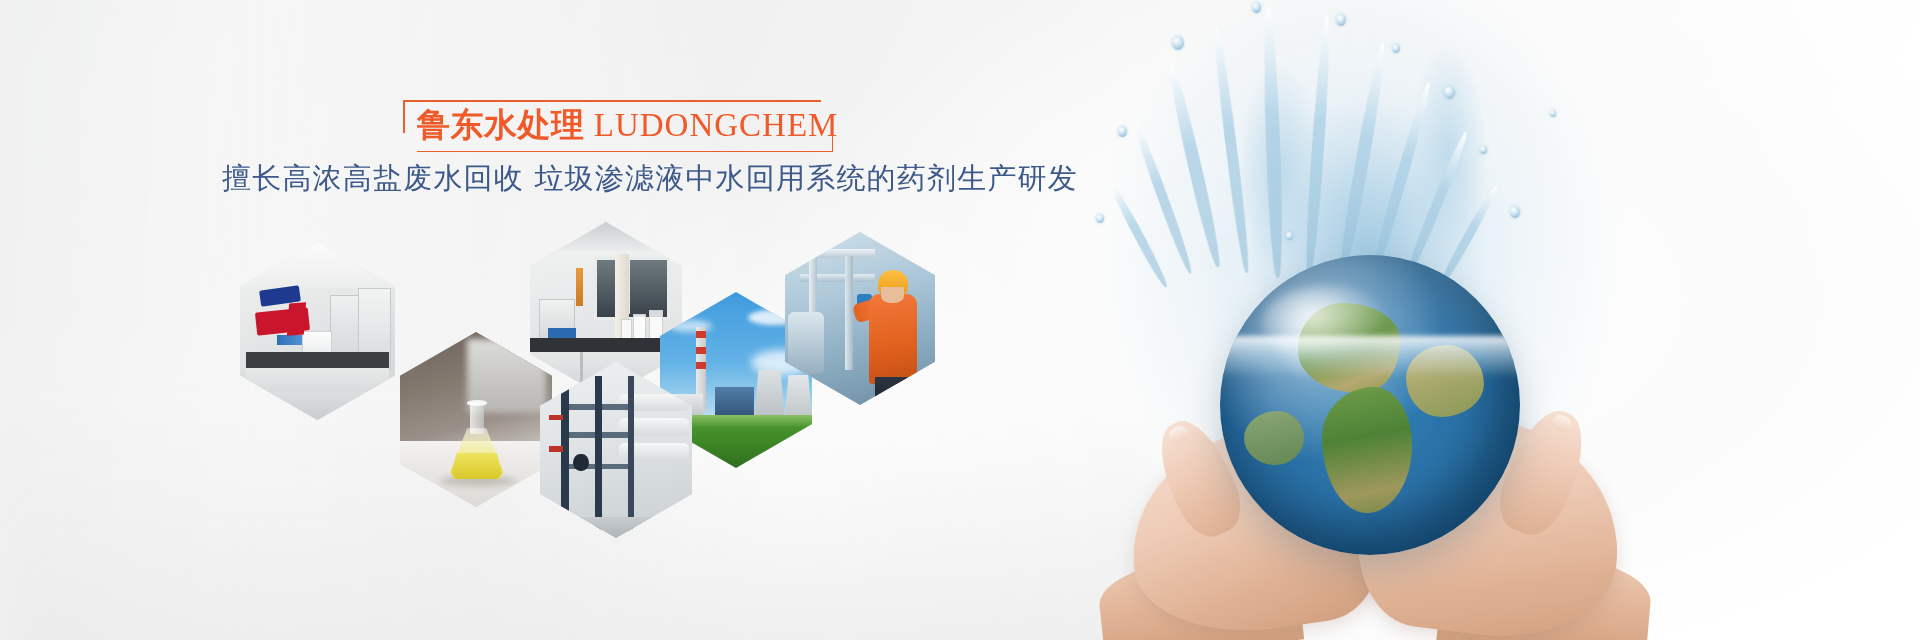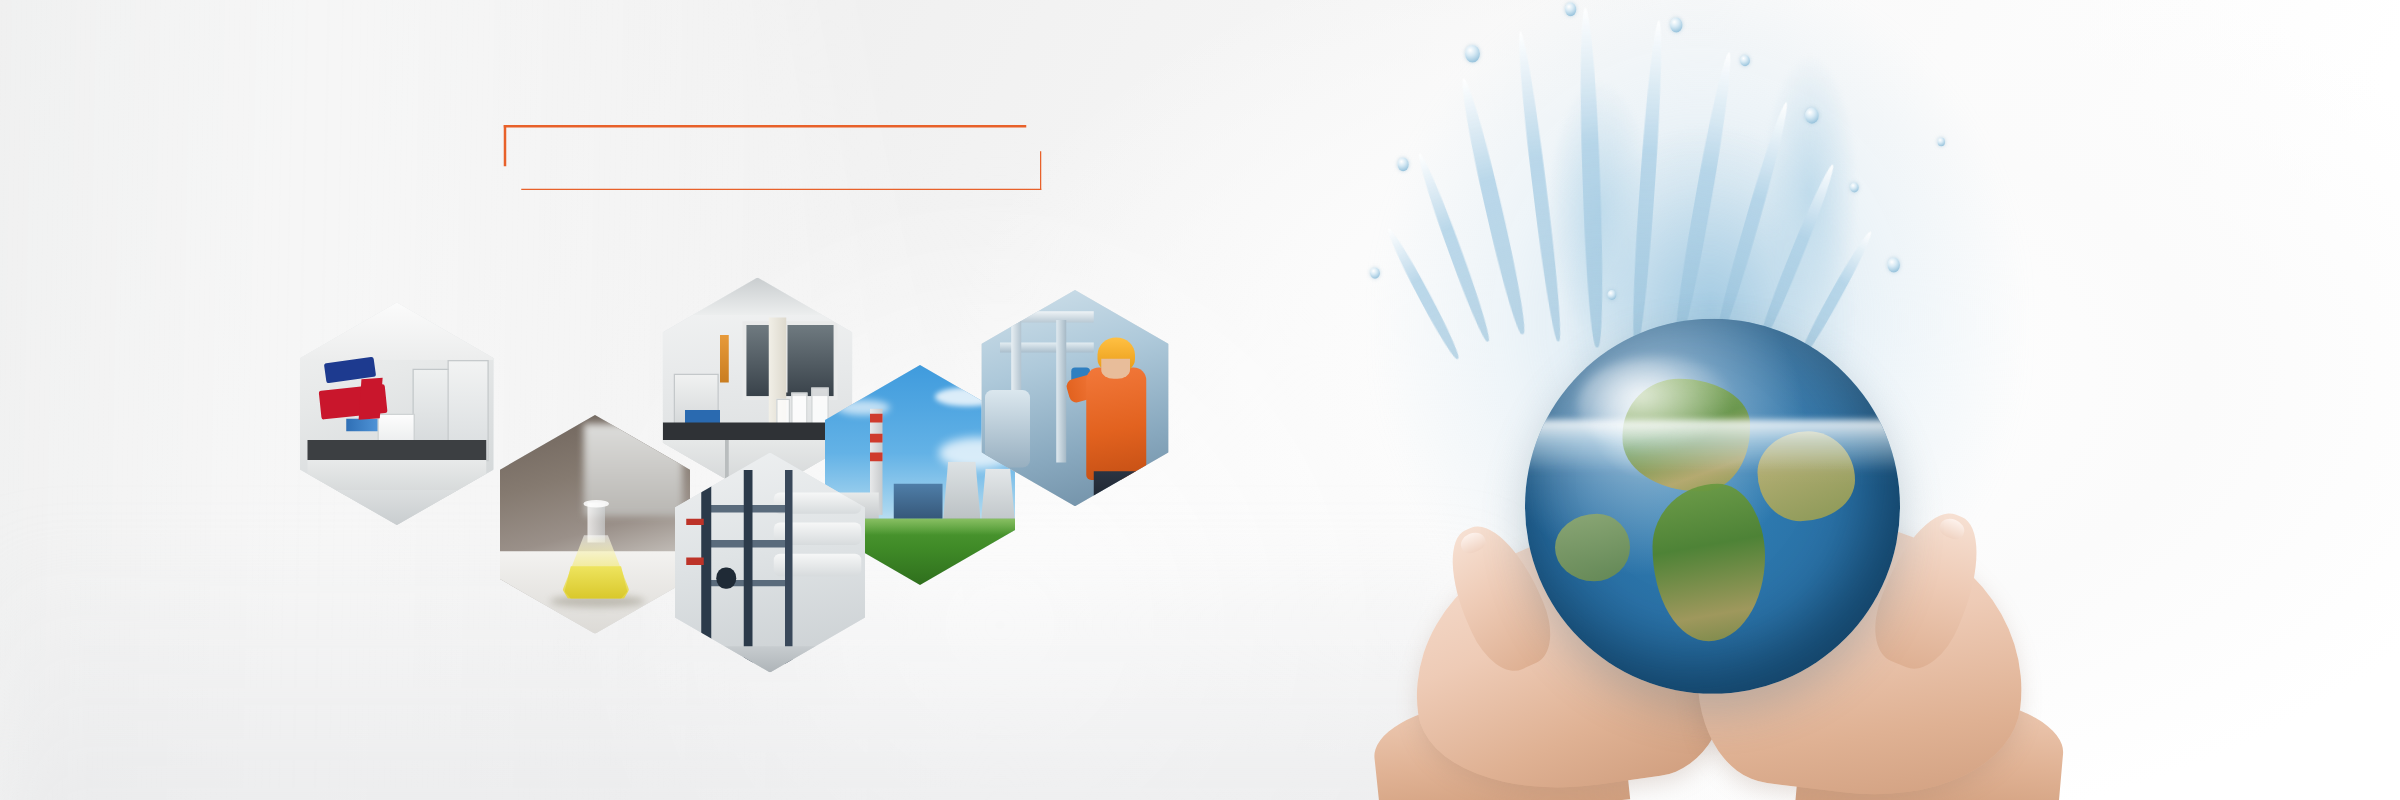--- a/index.html
+++ b/index.html
@@ -360,22 +360,24 @@
 
   <div class="sheen sheen-a"></div>
   <div class="sheen sheen-b"></div>
   <div class="sheen sheen-c"></div>
 
   <div class="title-wrap">
     <div class="bracket-top"></div>
     <div class="bracket-top-stem"></div>
     <div class="bracket-bot"></div>
     <div class="bracket-bot-stem"></div>
+    <div class="title-text"><span>鲁东水处理</span><span class="latin">&nbsp;</span><span class="latin">LUDONGCHEM</span></div>
   </div>
 
+  <div class="subtitle">擅长高浓高盐废水回收  垃圾渗滤液中水回用系统的药剂生产研发</div>
 
   <div class="hex-cluster">
 
     <div class="hex h1">
       <div class="hex-inner">
         <div class="ph-wall"></div>
         <div class="ph-item ceil"></div>
         <div class="ph-item cab"></div>
         <div class="ph-item cab2"></div>
         <div class="ph-item mach"></div>

